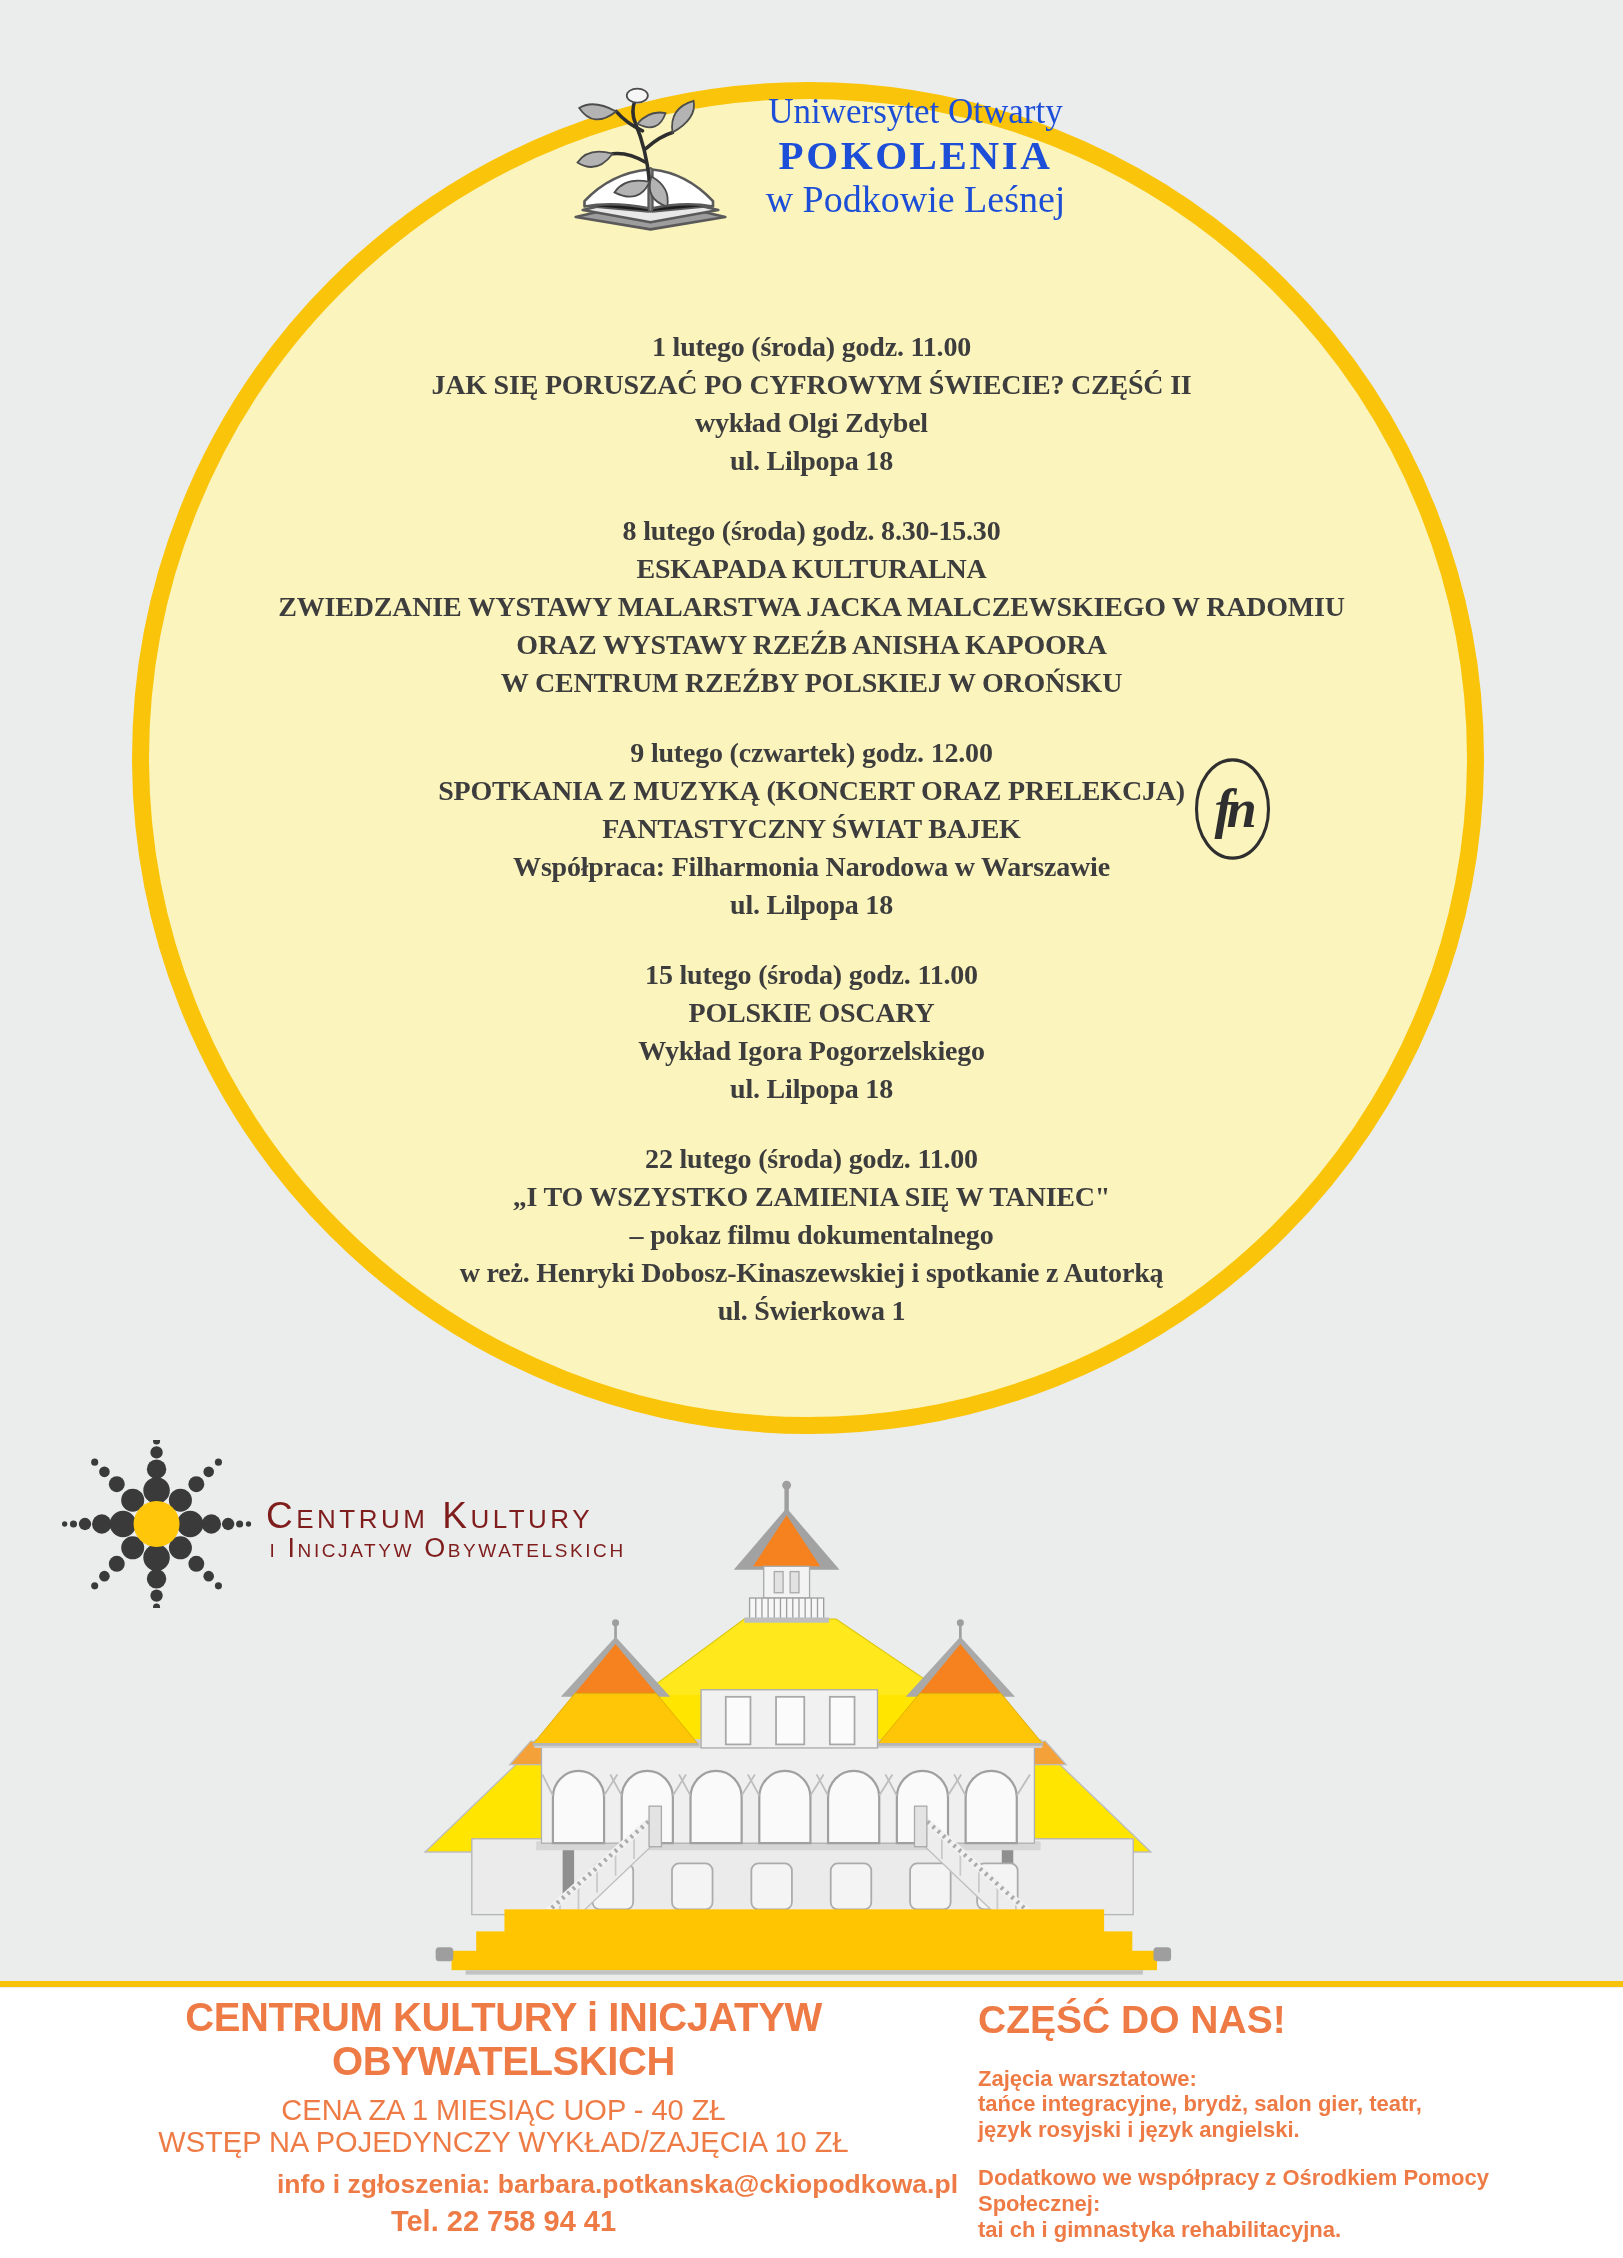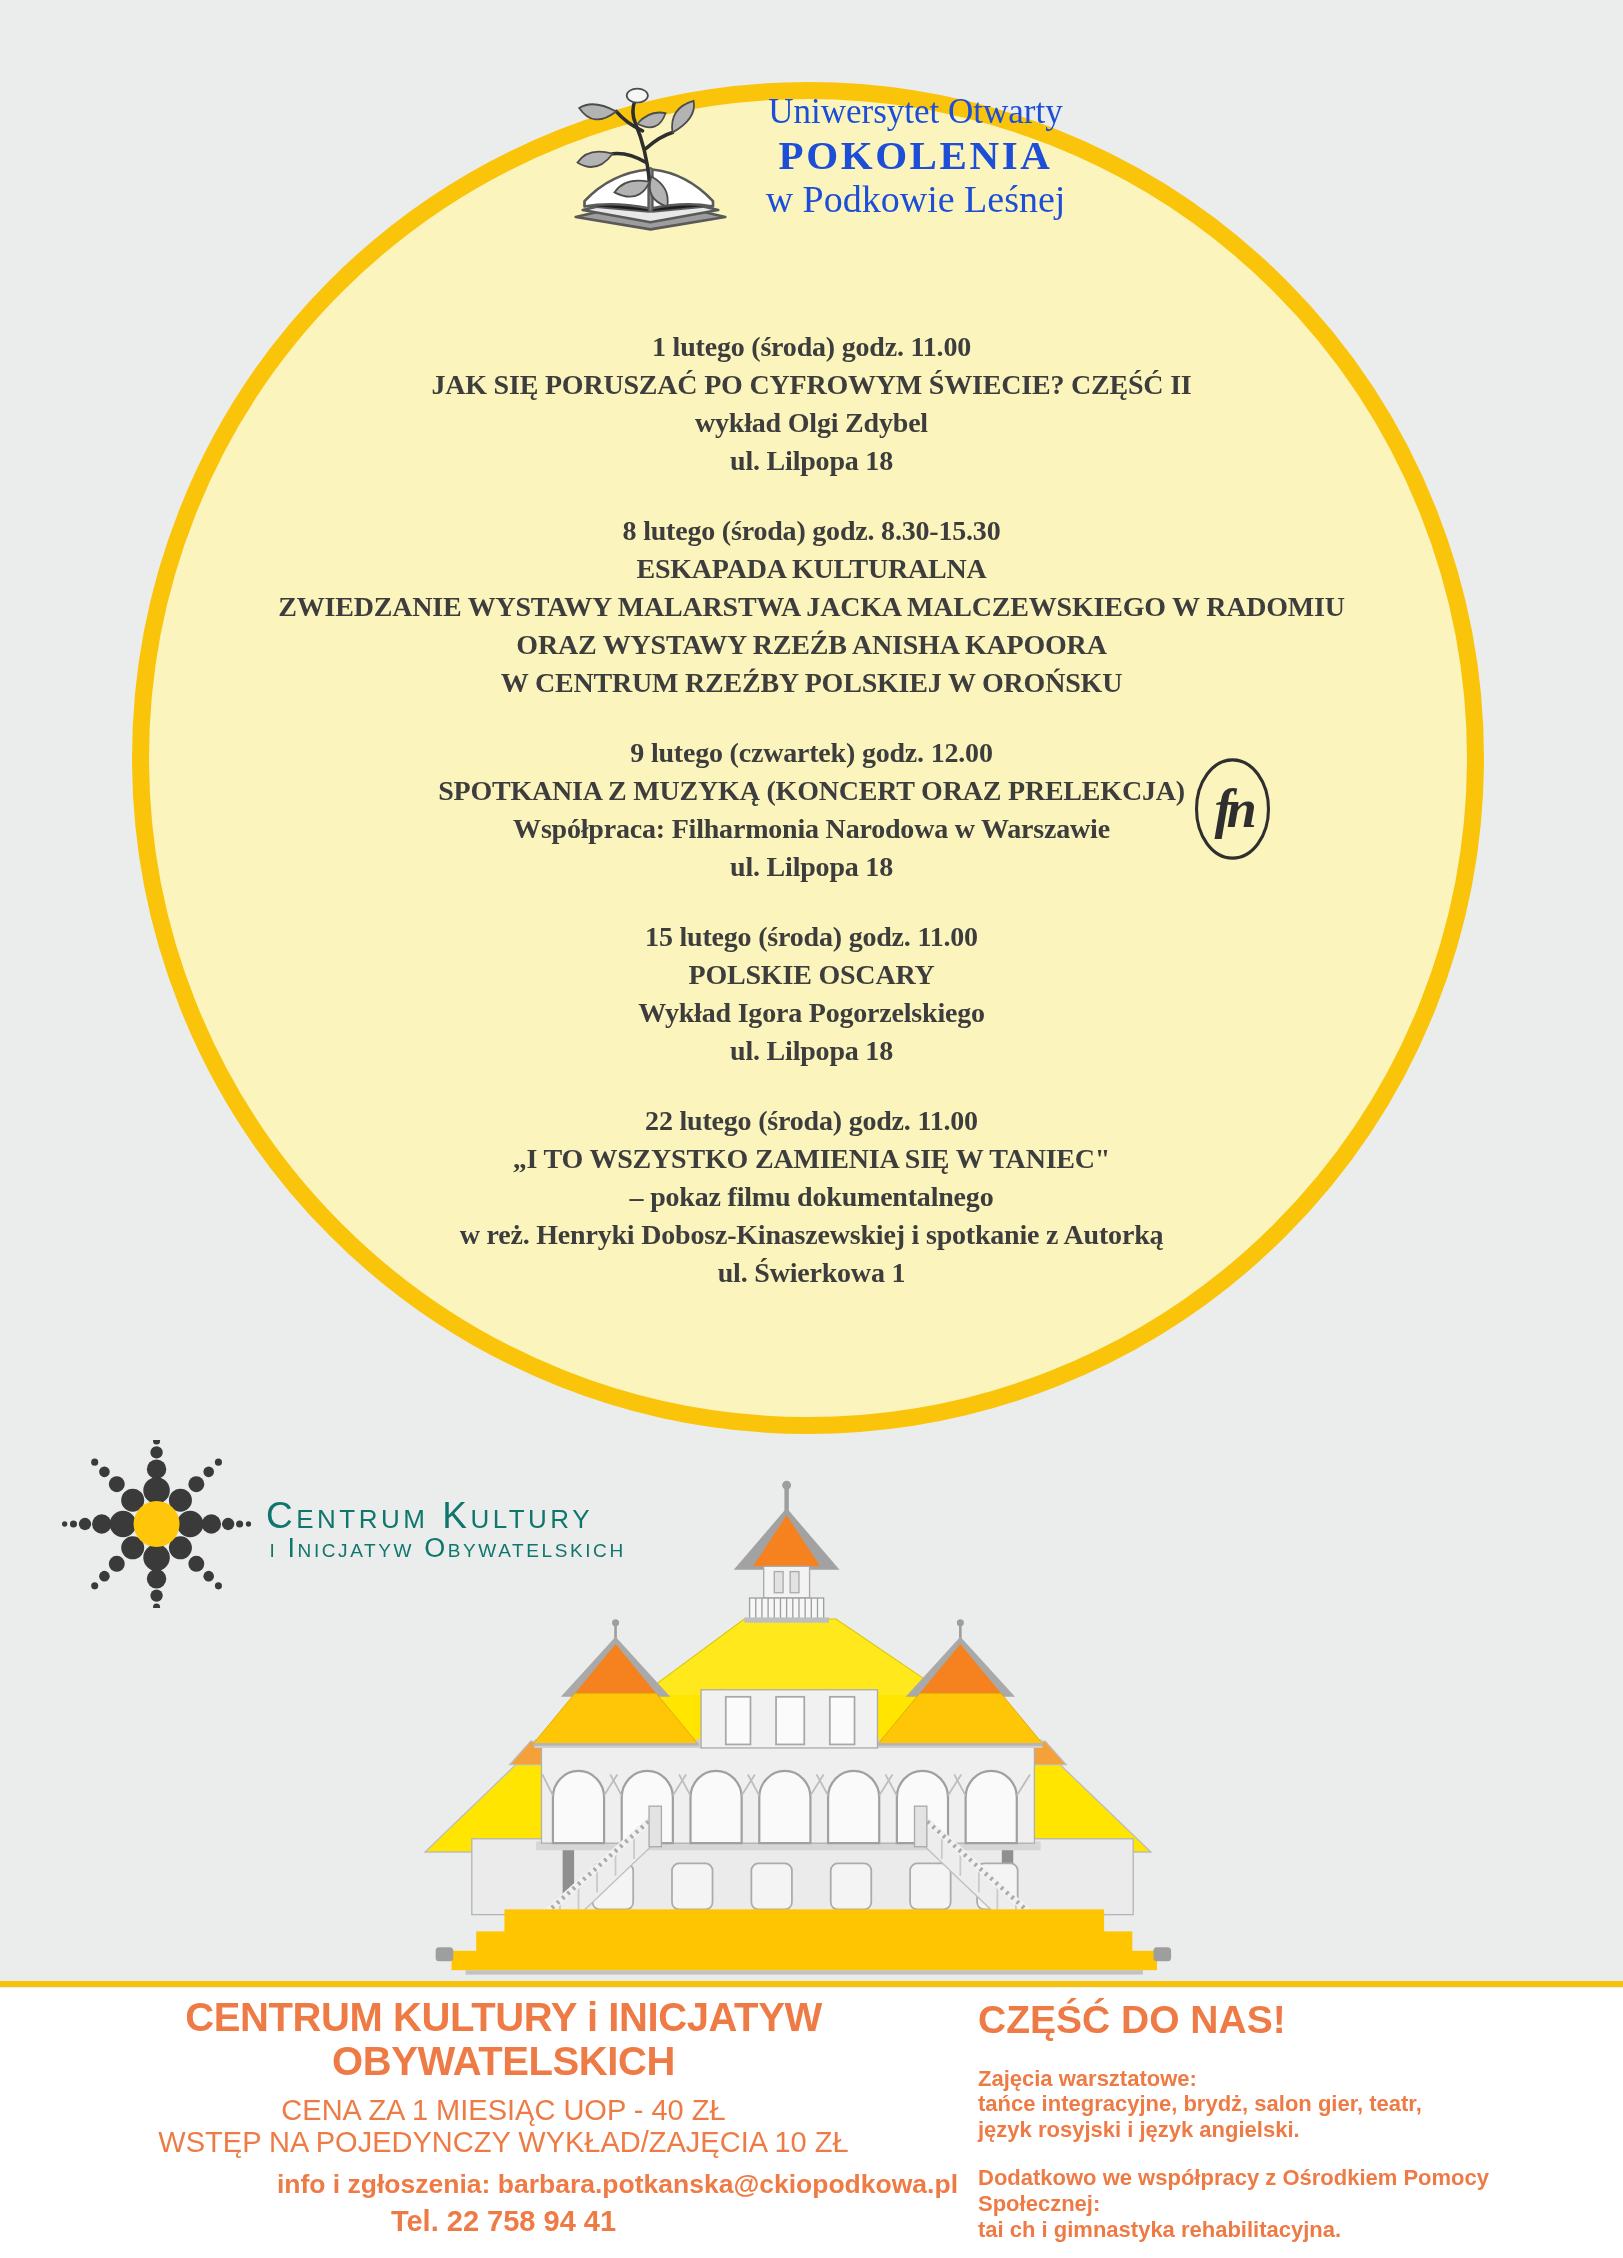--- a/index.html
+++ b/index.html
@@ -29,21 +29,21 @@
   .event p{
     margin:0;text-align:center;
     font-weight:700;font-size:28px;line-height:38px;letter-spacing:-0.2px;
     color:#3D3D3D;
     font-family:Liberation Serif, serif;
   }
   
   .fn-logo{position:absolute;left:1193px;top:755px;}
   
   .ck-logo{position:absolute;left:62px;top:1440px;display:flex;align-items:flex-start;}
-  .ck-text{margin-left:14px;padding-top:58px;color:#0f766e;}
+  .ck-text{margin-left:14px;padding-top:58px;color:#7f1d1d;}
   .ck-text .c1{font-variant:small-caps;font-size:37px;line-height:35px;letter-spacing:3.5px;}
   .ck-text .c2{font-variant:small-caps;font-size:27px;line-height:30px;letter-spacing:2.6px;margin-left:3.5px;}
   
   .building{position:absolute;left:388px;top:1464px;}
   
   .divider{position:absolute;left:0;top:1981px;width:1623px;height:6.2px;background:#F6C20A;}
   .footer{position:absolute;left:0;top:1988px;width:1623px;height:271px;background:#FFFFFF;}
   .foot-left{position:absolute;left:49px;top:7px;width:909px;text-align:center;color:#EE7B45;}
   .foot-left .title{font-weight:700;font-size:40px;line-height:44px;letter-spacing:-0.4px;margin-bottom:10.6px;}
   .foot-left .price{font-weight:400;font-size:29px;line-height:32px;}
@@ -122,20 +122,21 @@
 
           <p>W CENTRUM RZEŹBY POLSKIEJ W OROŃSKU</p>
         </div>
 
       <div class="event">
 
           <p>9 lutego (czwartek) godz. 12.00</p>
 
           <p>SPOTKANIA Z MUZYKĄ (KONCERT ORAZ PRELEKCJA)</p>
 
+          <p>FANTASTYCZNY ŚWIAT BAJEK</p>
 
           <p>Współpraca: Filharmonia Narodowa w Warszawie</p>
 
           <p>ul. Lilpopa 18</p>
         </div>
 
       <div class="event">
 
           <p>15 lutego (środa) godz. 11.00</p>
 

